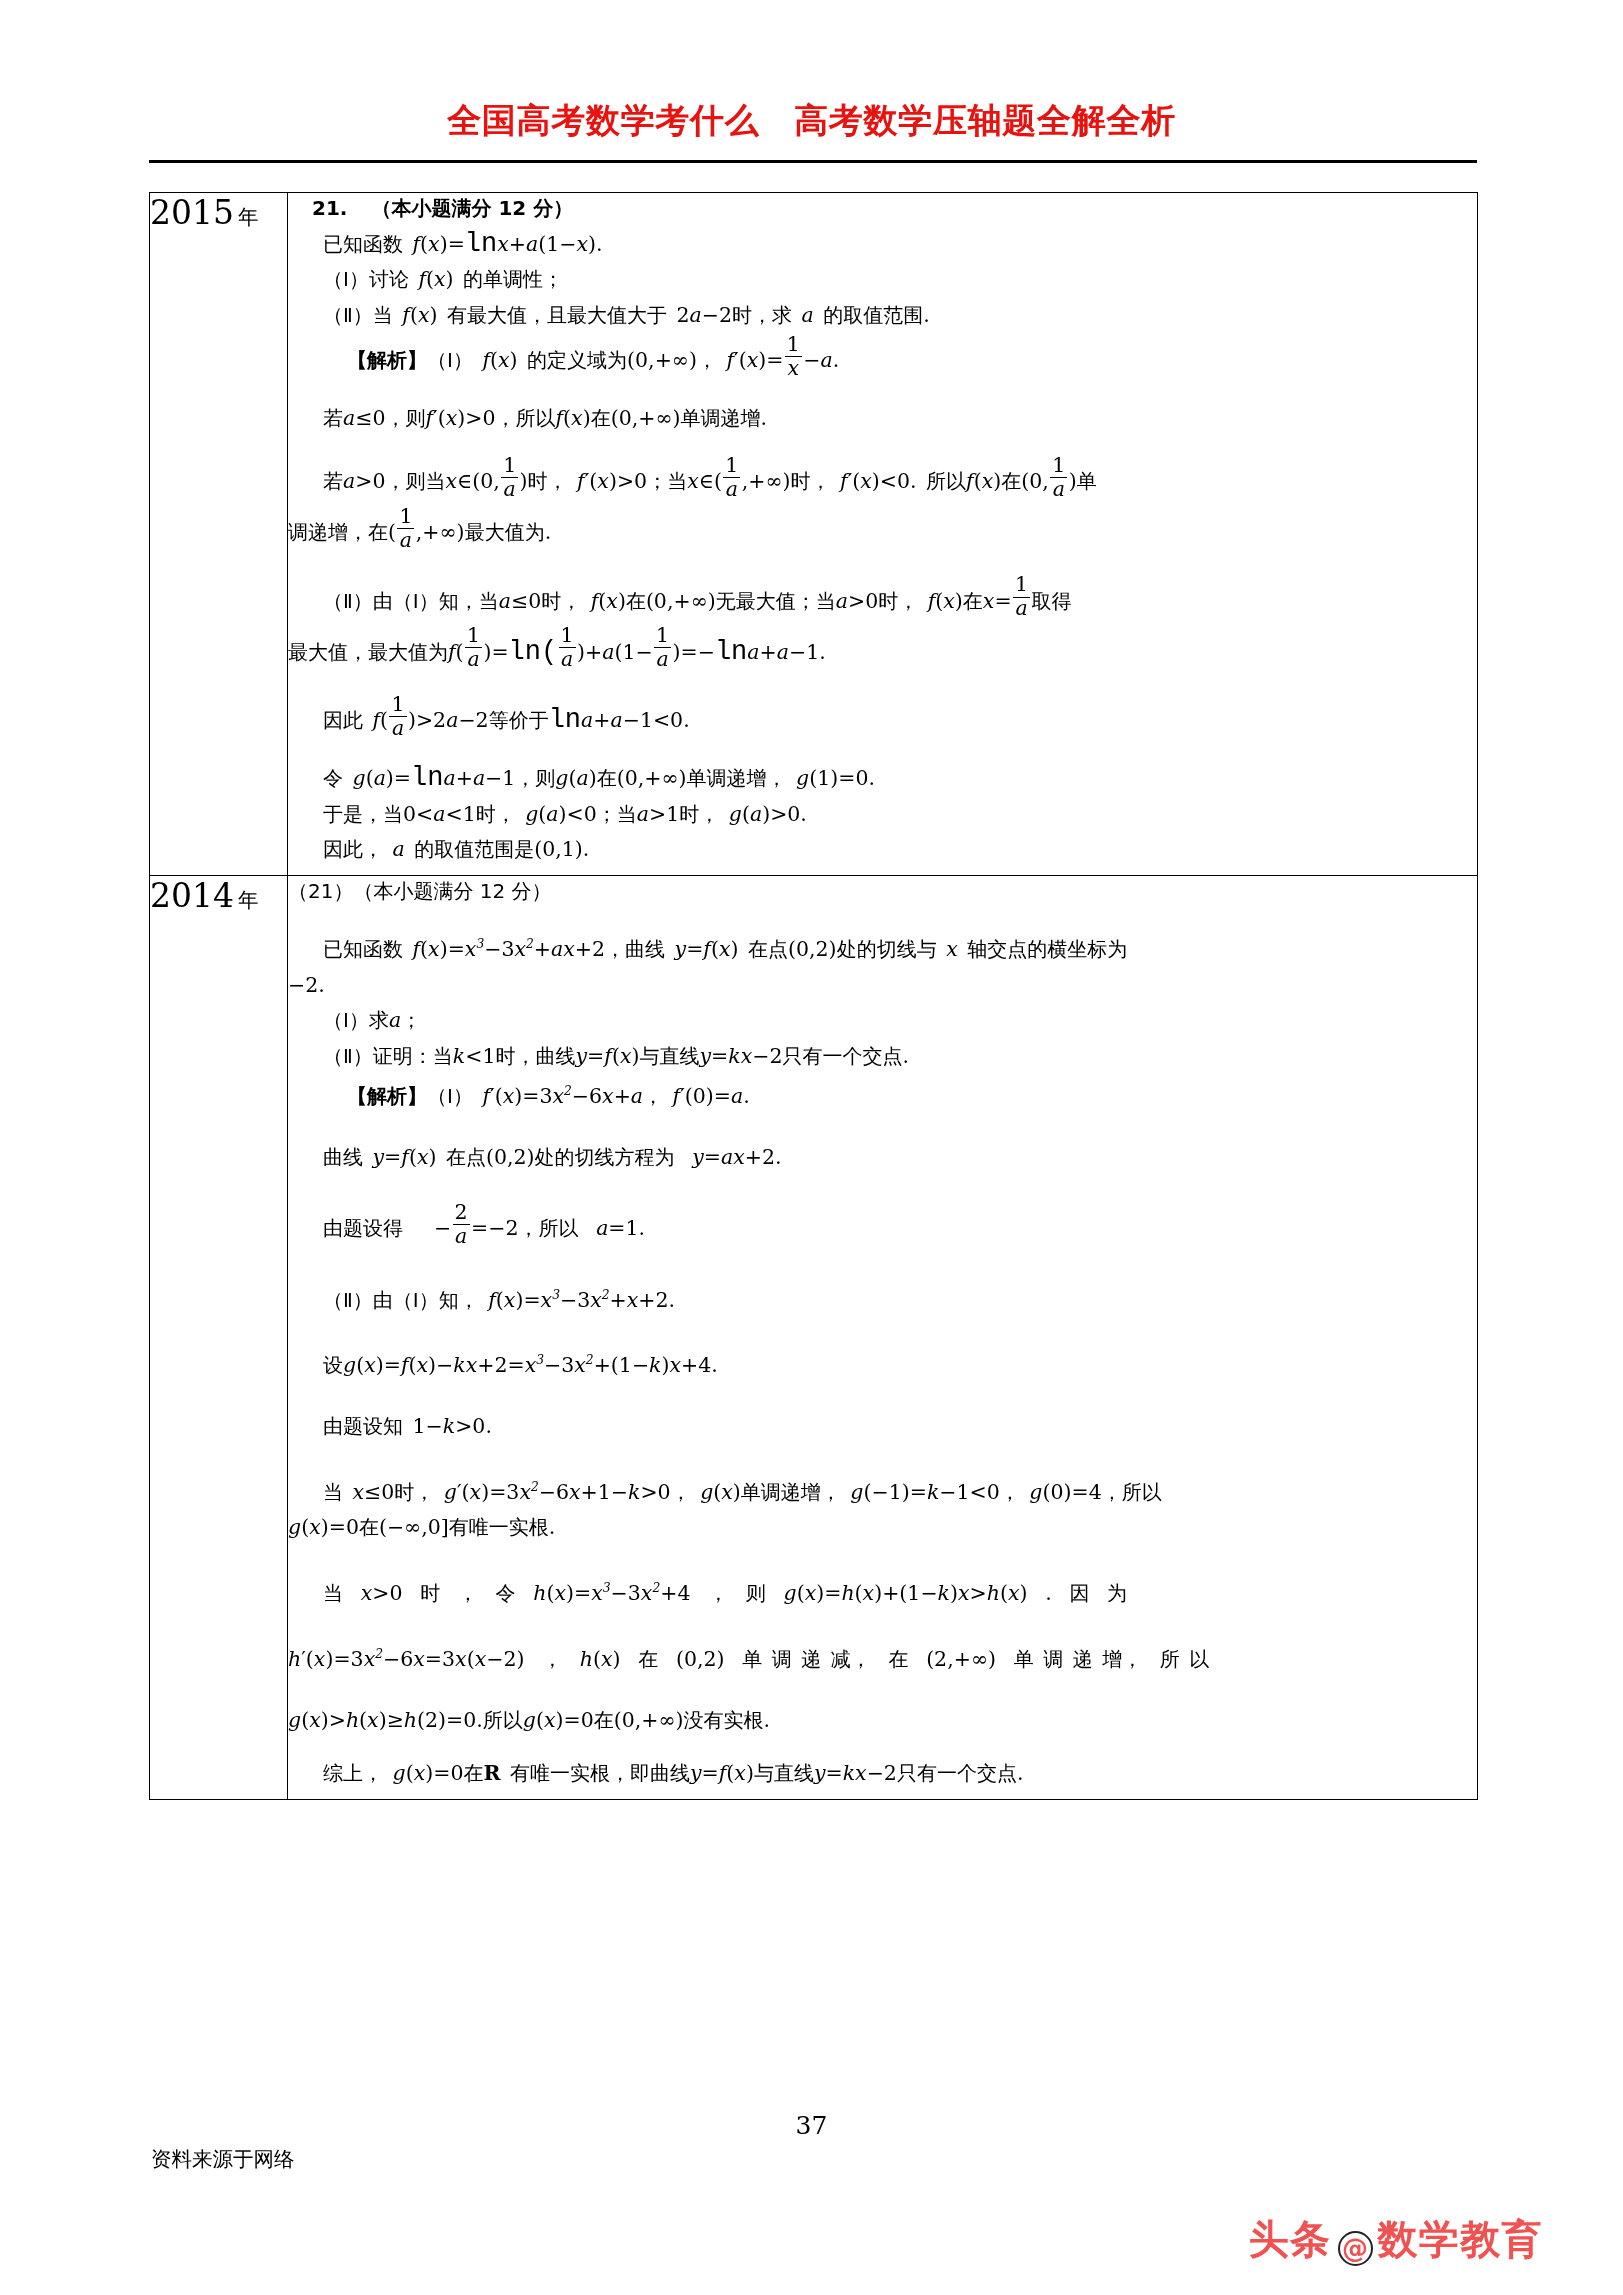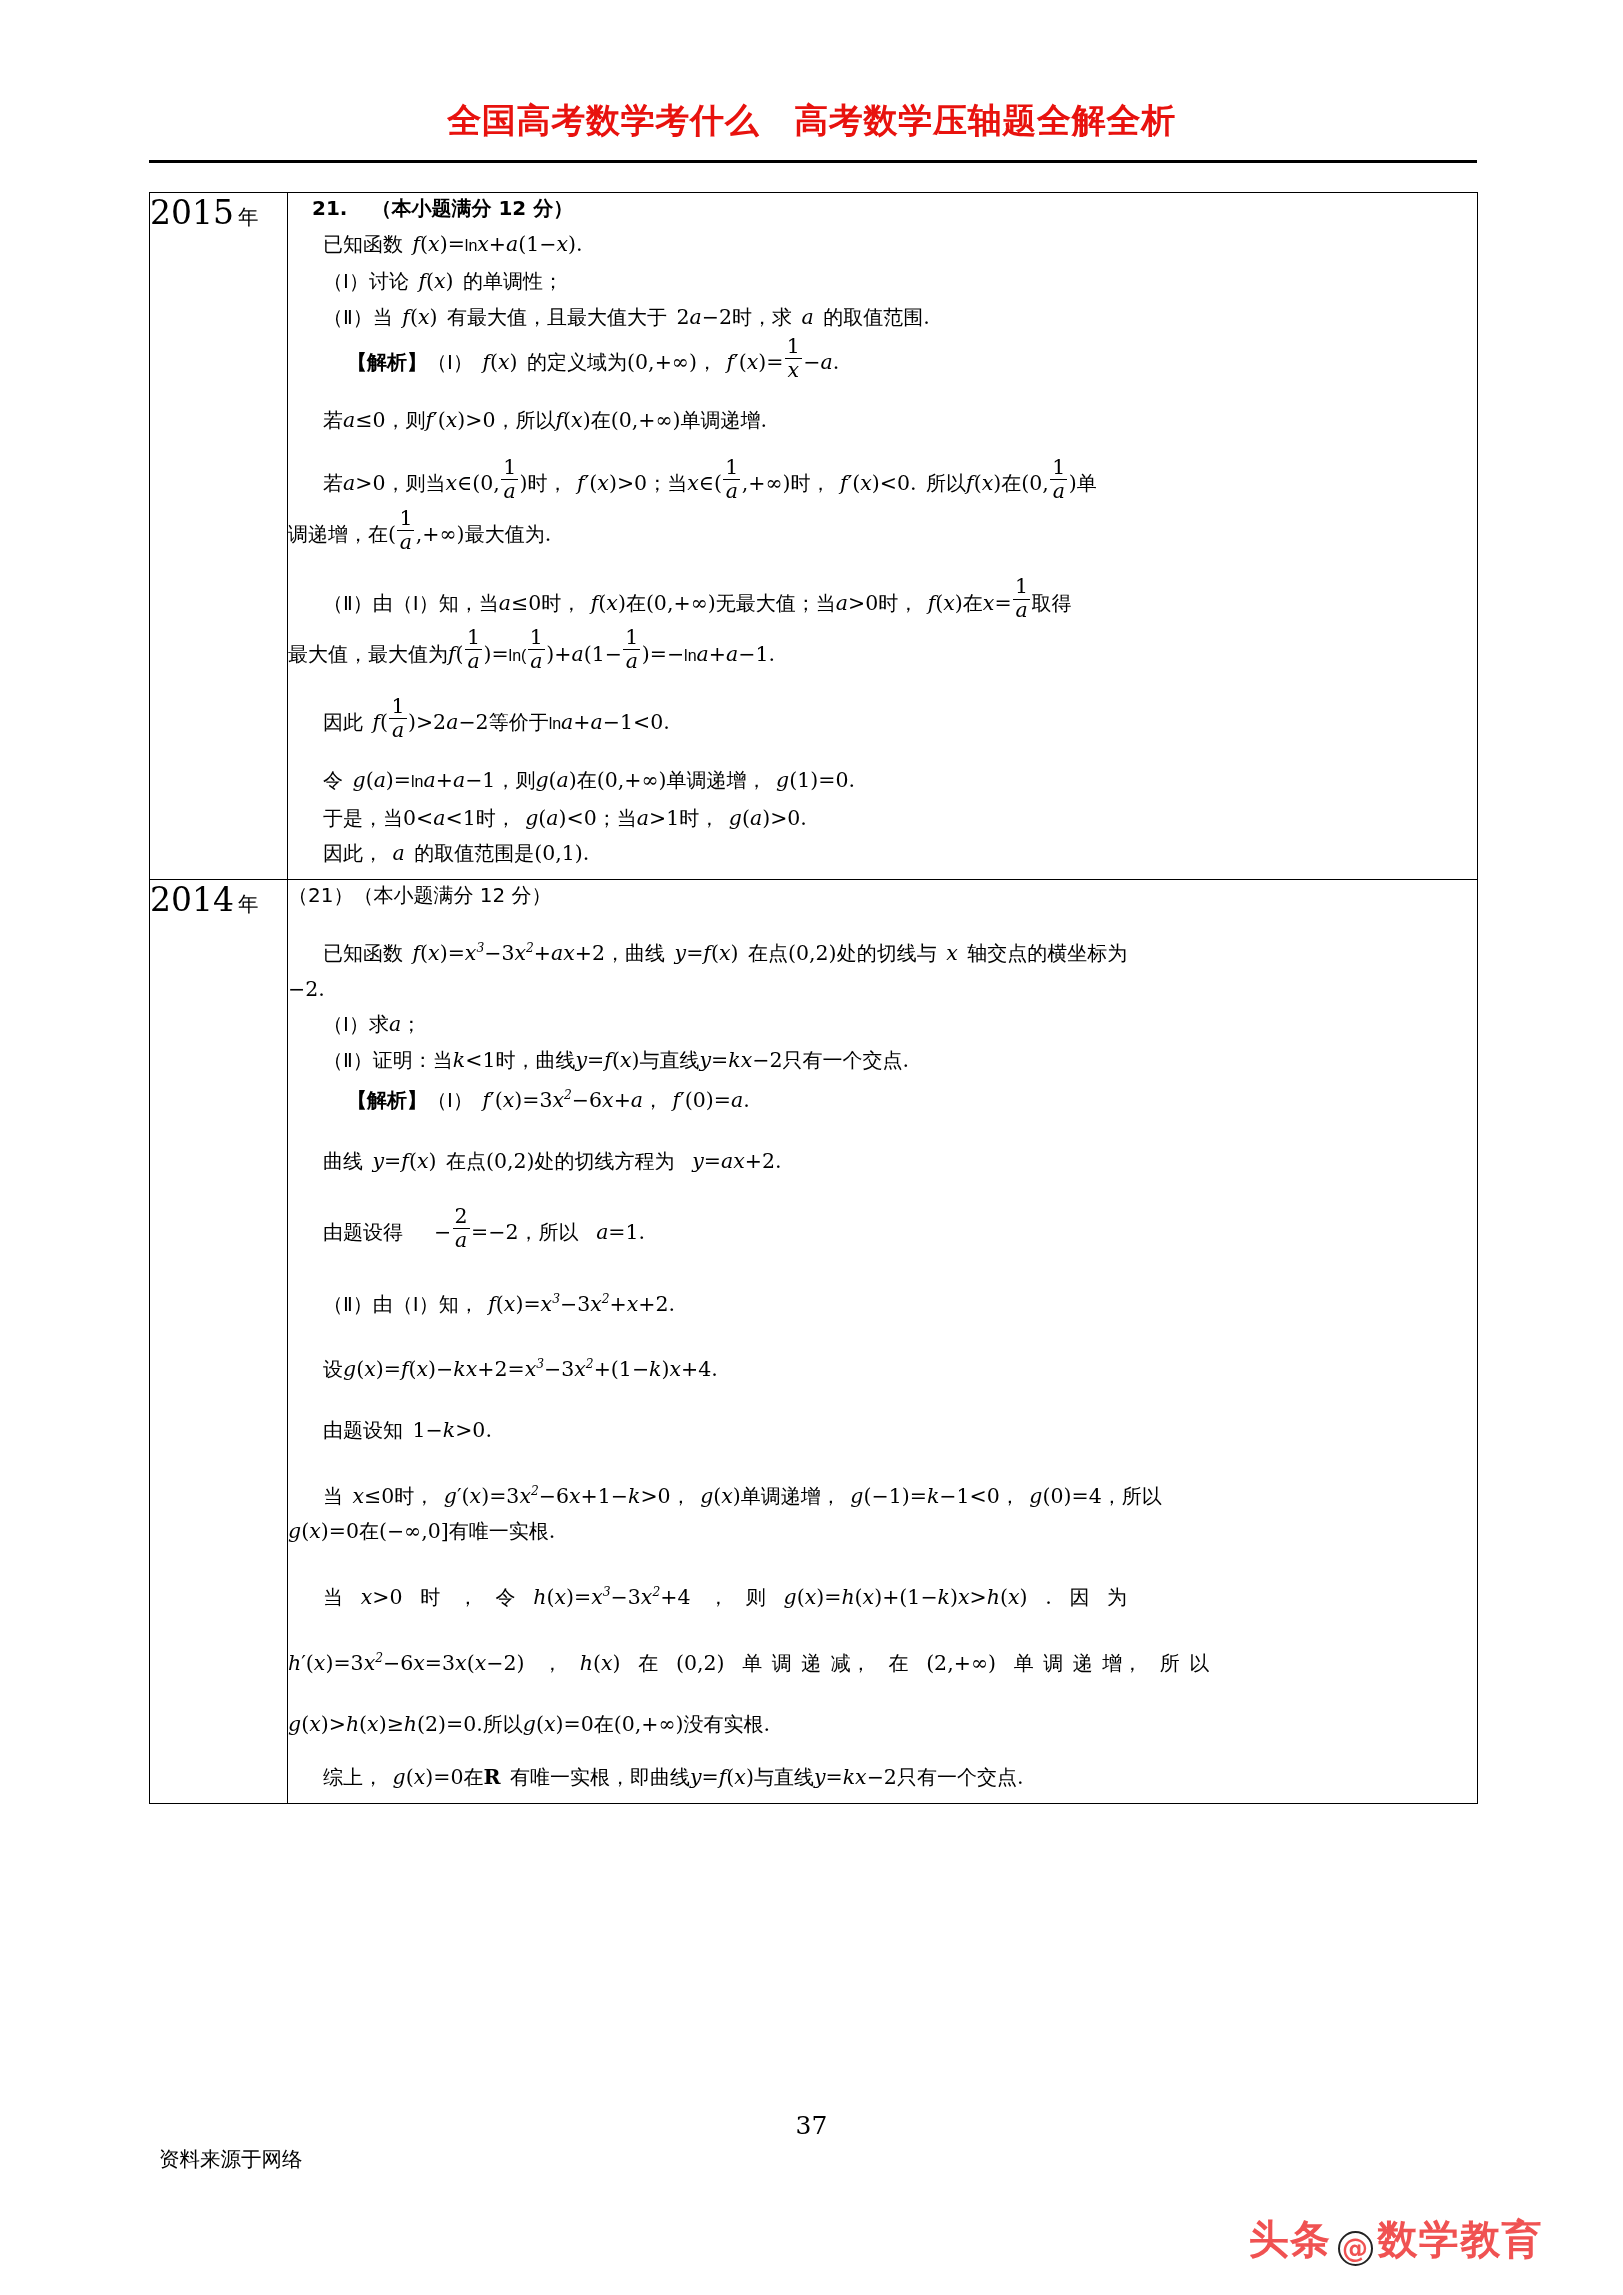--- a/index.html
+++ b/index.html
@@ -96,23 +96,23 @@
     font-family: "DejaVu Serif", "Liberation Serif", serif;
     font-style: italic;
     font-size: 20.5px;
   }
   .mn, .mo {
     font-family: "DejaVu Serif", "Liberation Serif", serif;
     font-style: normal;
     font-size: 20.5px;
   }
   .mup {
-    font-family: Liberation Sans, sans-serif;
+    font-family: Liberation Mono, monospace;
     font-style: normal;
-    font-size: 16px;
+    font-size: 27px;
   }
   .bold-cjk {
     font-family: "DejaVu Sans", "Liberation Sans", sans-serif;
     font-weight: bold;
     font-size: 20px;
     margin-left: 24px;
   }
   .bold-R {
     font-family: "DejaVu Serif", "Liberation Serif", serif;
     font-weight: bold;
@@ -156,21 +156,20 @@
     text-align: center;
     font-size: 25px;
     font-family: "DejaVu Serif", "Liberation Serif", serif;
   }
   .source-note {
     position: absolute;
     top: 2145px;
     left: 151px;
     font-size: 20.5px;
     font-family: "DejaVu Sans", "Liberation Sans", sans-serif;
-    margin-left: 8px;
   }
   .watermark {
     position: absolute;
     top: 2212px;
     right: 80px;
     font-family: "DejaVu Sans", "Liberation Sans", sans-serif;
     font-weight: bold;
     font-size: 40px;
     color: #ef4444;
     letter-spacing: 1.4px;

